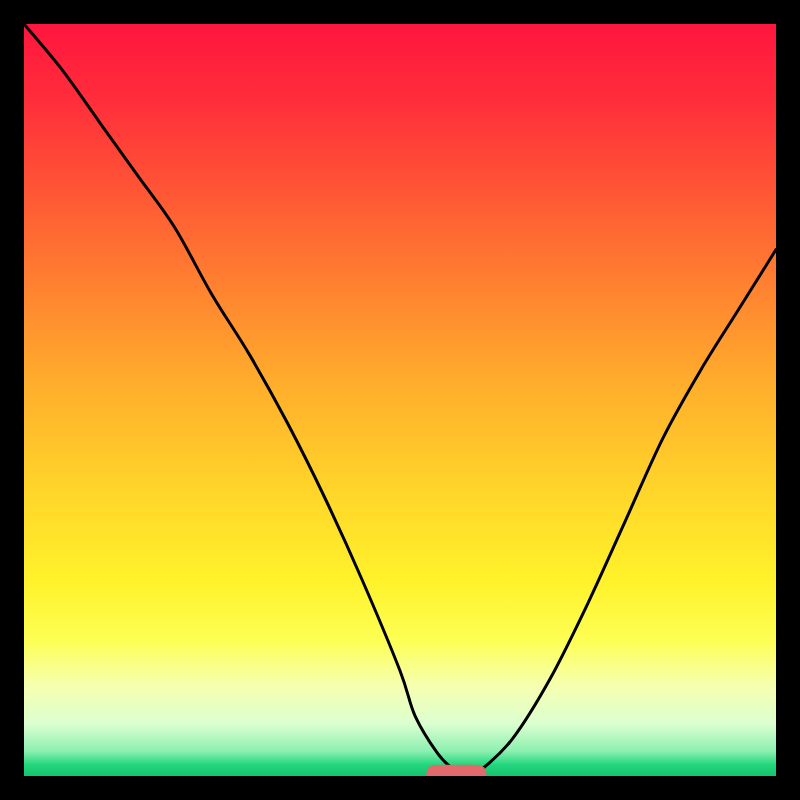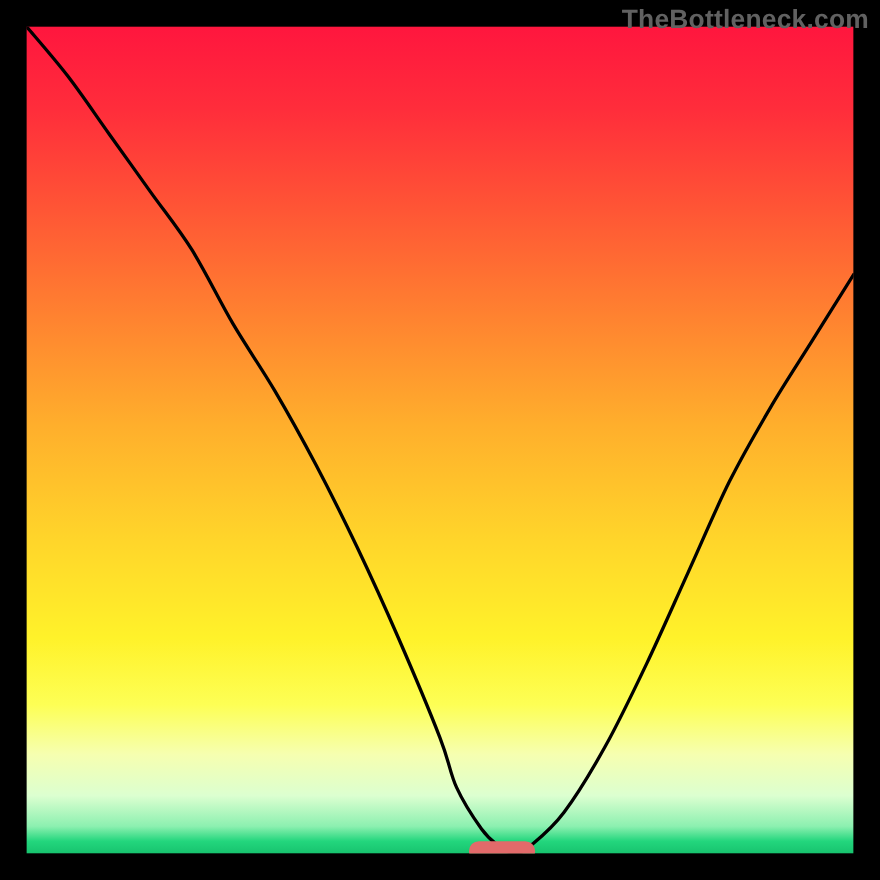--- a/index.html
+++ b/index.html
@@ -58,14 +58,13 @@
             <stop offset="96.7%" stop-color="#8cf0b0"></stop>
             <stop offset="98.5%" stop-color="#23d67d"></stop>
             <stop offset="100%" stop-color="#17c36e"></stop>
           </linearGradient>
       </defs>
       <rect id="bg-rect" x="0" y="0" width="752" height="752" fill="url(#bg-grad)"></rect>
       <path id="curve-path" fill="none" stroke="#000000" stroke-width="3" stroke-linejoin="round" stroke-linecap="round" d="M 0 0 C 6.266666666666667 7.5200000000000005, 25.06666666666667 28.82666666666667, 37.6 45.120000000000005 C 50.13333333333333 61.41333333333334, 62.66666666666667 80.21333333333332, 75.2 97.75999999999999 C 87.73333333333333 115.30666666666666, 100.26666666666667 132.85333333333332, 112.8 150.39999999999998 C 125.33333333333333 167.94666666666663, 137.86666666666667 182.98666666666662, 150.4 203.03999999999996 C 162.93333333333334 223.0933333333333, 175.46666666666667 249.4133333333333, 188 270.71999999999997 C 200.53333333333333 292.02666666666664, 213.06666666666666 309.57333333333327, 225.6 330.87999999999994 C 238.13333333333333 352.1866666666666, 250.66666666666666 374.74666666666667, 263.2 398.56 C 275.73333333333335 422.37333333333333, 288.26666666666665 447.44, 300.8 473.76 C 313.33333333333337 500.08, 325.8666666666667 527.6533333333333, 338.40000000000003 556.48 C 350.9333333333334 585.3066666666667, 367.2266666666667 624.1600000000001, 376 646.72 C 384.7733333333333 669.28, 384.77333333333337 678.0533333333334, 391.04 691.84 C 397.3066666666667 705.6266666666667, 407.33333333333337 720.6666666666667, 413.6 729.44 C 419.8666666666667 738.2133333333334, 423.62666666666667 740.72, 428.64 744.48 C 433.6533333333333 748.24, 438.66666666666663 752, 443.67999999999995 752 C 448.69333333333327 752, 451.19999999999993 750.7466666666667, 458.71999999999997 744.48 C 466.24 738.2133333333334, 477.52 729.4399999999999, 488.8 714.4 C 500.08000000000004 699.36, 513.8666666666667 676.8, 526.4 654.24 C 538.9333333333333 631.6800000000001, 551.4666666666667 605.36, 564 579.04 C 576.5333333333333 552.7199999999999, 589.0666666666667 523.8933333333333, 601.6 496.32 C 614.1333333333333 468.74666666666667, 626.6666666666666 438.66666666666663, 639.1999999999999 413.59999999999997 C 651.7333333333332 388.5333333333333, 664.2666666666668 367.22666666666663, 676.8000000000001 345.91999999999996 C 689.3333333333334 324.6133333333333, 701.8666666666667 305.81333333333333, 714.4 285.76 C 726.9333333333333 265.70666666666665, 745.7333333333333 235.6266666666667, 752 225.60000000000002"></path>
       <rect id="marker-rect" rx="9.024000000000001" ry="9.024000000000001" fill="#e26a6a" x="402.32" y="740.72" width="60.160000000000004" height="18.048000000000002"></rect>
     </svg>
   </div>
-  <div class="watermark">TheBottleneck.com</div>
 </div>
 
 </body></html>

